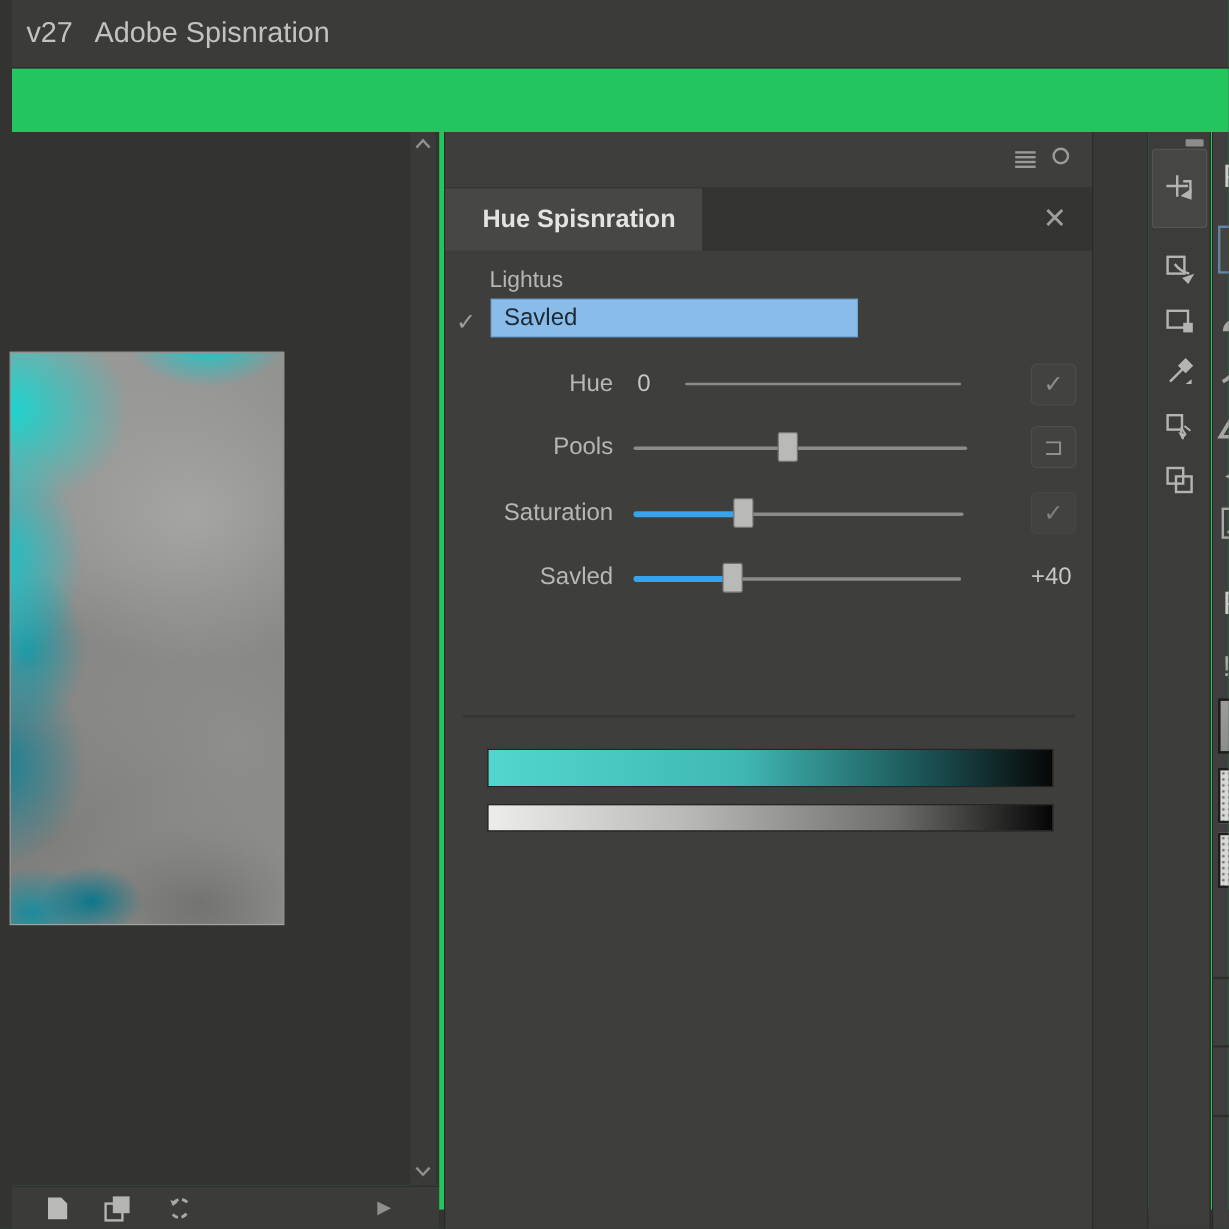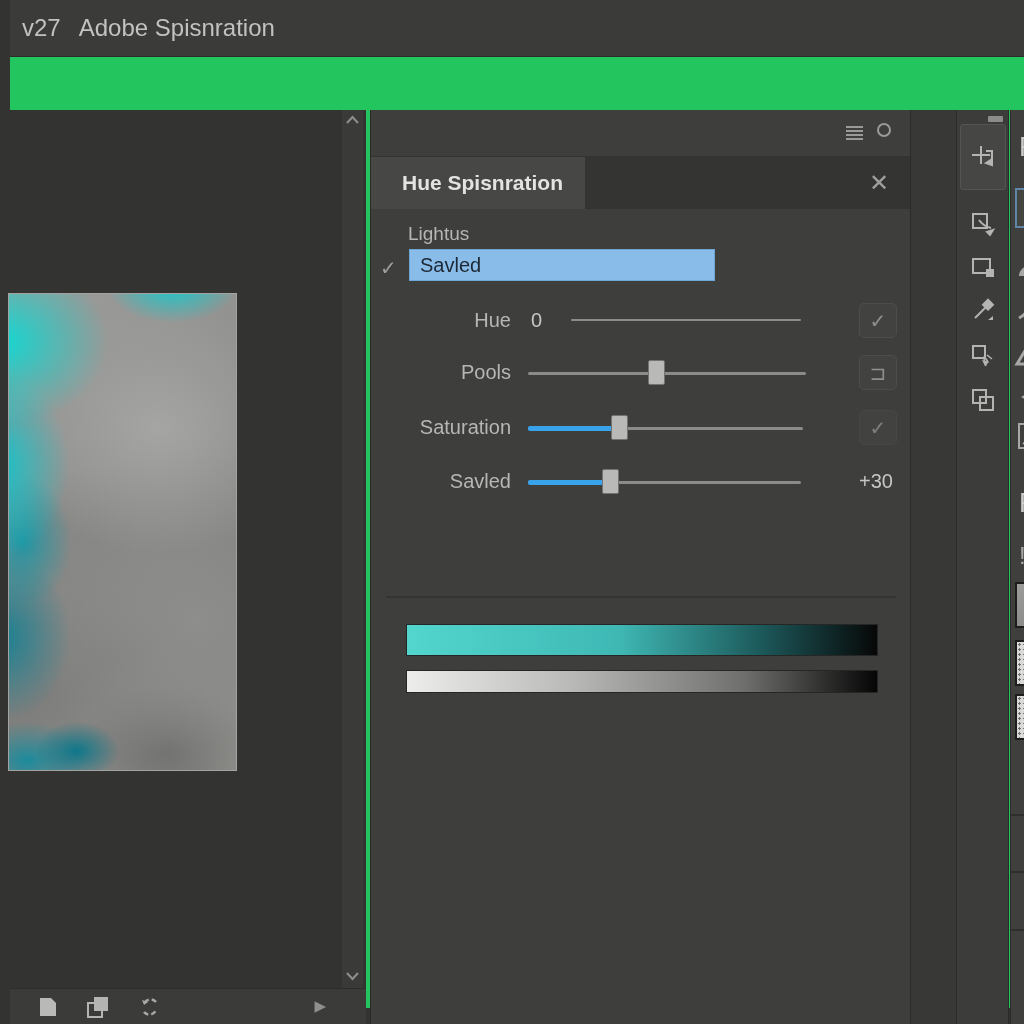--- a/index.html
+++ b/index.html
@@ -213,21 +213,21 @@
         <div class="fill" style="left: 157px; width: 90.75px;"></div>
         <div class="thumb" style="left: 239.75px;"></div>
         <div class="rbtn faint">✓</div>
       </div>
 
       <div class="srow" style="top:255px">
         <span class="slabel">Savled</span>
         <div class="track" style="left:157px; width:273px"></div>
         <div class="fill" style="left: 157px; width: 81.9px;"></div>
         <div class="thumb" style="left: 230.9px;"></div>
-        <span class="svalue" style="left:auto; right:18px">+30</span>
+        <span class="svalue" style="left:auto; right:18px">+40</span>
       </div>
 
       <div class="sep"></div>
       <div class="grad-cyan"></div>
       <div class="grad-gray"></div>
     </div>
   </div>
 
   <div class="gutter"></div>
 

